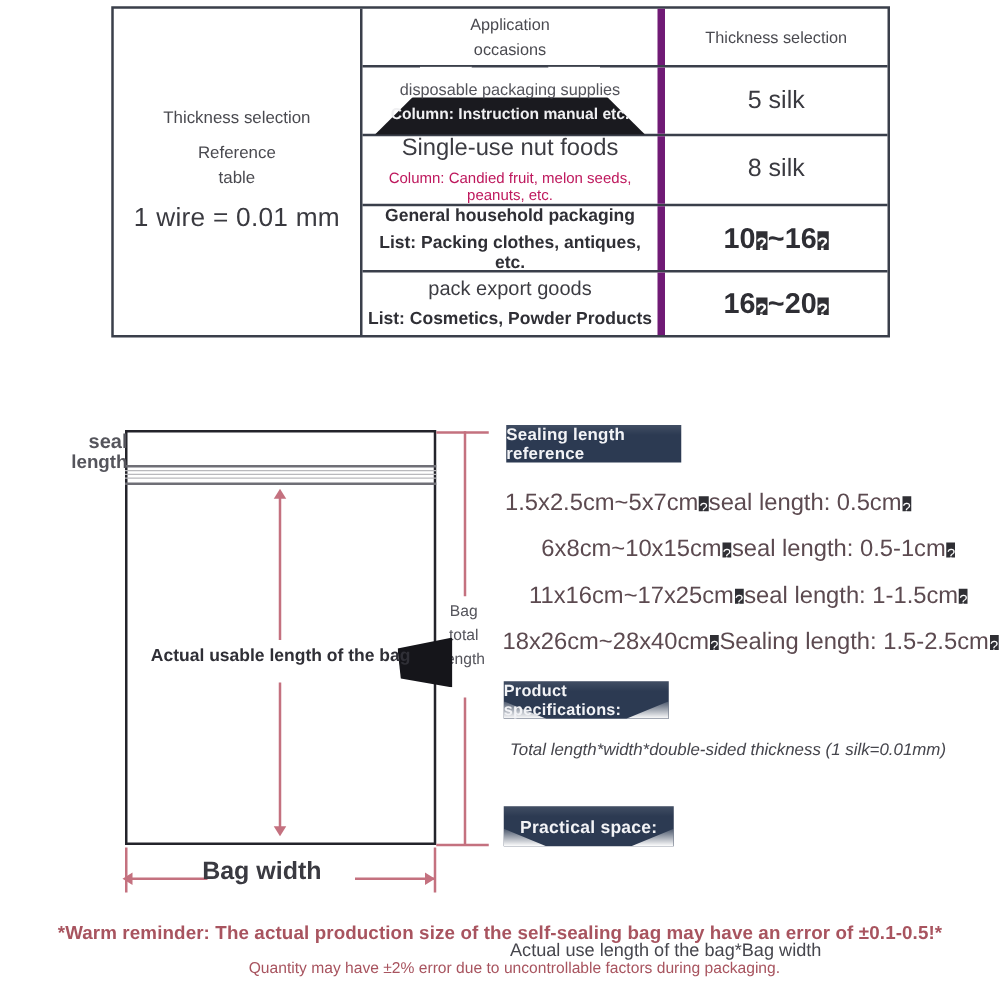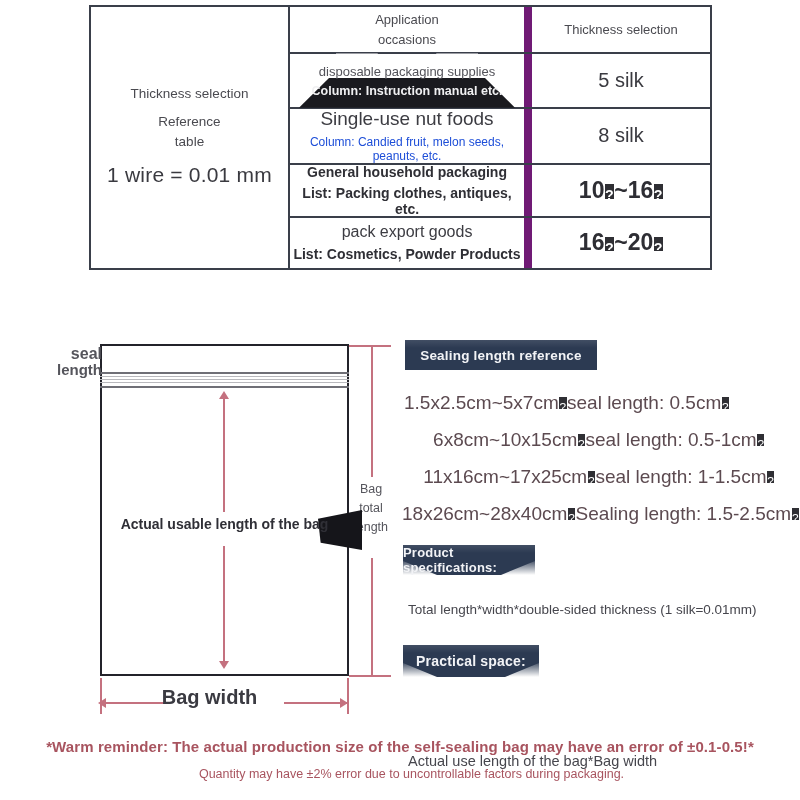--- a/index.html
+++ b/index.html
@@ -26,38 +26,38 @@
   }
   #tt-left .lead{font-size:13.5px;color:#4a4a50;}
   #tt-left .lead2{font-size:13.5px;color:#4a4a50;margin-top:8px;}
   #tt-left .lead3{font-size:13.5px;color:#4a4a50;}
   #tt-left .big{font-size:21px;color:#3a3a40;margin-top:9px;letter-spacing:.2px;}
 
   #tt-right{flex:1;display:flex;flex-direction:column;}
   .tt-row{display:flex;box-sizing:border-box;border-bottom:2px solid #3a3f4a;}
   .tt-row:last-child{border-bottom:none;}
   .tt-occ{
-    flex:1;border-right:8px solid #701a75;box-sizing:border-box;
+    flex:1;border-right:6px solid #701a75;box-sizing:border-box;
     display:flex;flex-direction:column;justify-content:center;
     position:relative;text-align:center;
   }
   .tt-thk{
     width:178px;box-sizing:border-box;
     display:flex;align-items:center;justify-content:center;text-align:center;
   }
   .hdr-occ{font-size:13px;color:#4a4a50;line-height:1.55;}
   .hdr-thk{font-size:13px;color:#4a4a50;}
 
   .occ-title{position:relative;z-index:3;}
   .occ-sub{position:relative;z-index:3;margin-top:5px;}
 
   .t1 .occ-title{font-size:13px;color:#53535a;}
   .t1 .occ-sub{font-size:12.5px;color:#f0f0f2;font-weight:bold;}
   .t2 .occ-title{font-size:19px;color:#3c3c42;}
-  .t2 .occ-sub{font-size:12px;color:#1d4ed8;}
+  .t2 .occ-sub{font-size:12px;color:#be185d;}
   .t3 .occ-title{font-size:14px;color:#2f2f35;font-weight:bold;}
   .t3 .occ-sub{font-size:14px;color:#2f2f35;font-weight:bold;}
   .t4 .occ-title{font-size:16px;color:#3c3c42;}
   .t4 .occ-sub{font-size:14px;color:#2f2f35;font-weight:bold;}
 
   .thk-val{font-size:20px;color:#3a3a40;}
   .thk-val.big2{font-size:23px;font-weight:bold;color:#2e2e34;}
 
   
   .dark-band{
@@ -131,38 +131,38 @@
     background:linear-gradient(0deg,#ffffff 0%,rgba(255,255,255,.15) 100%);
   }
   .banner .bn-l{left:0;clip-path:polygon(0% 0%,100% 100%,0% 100%);}
   .banner .bn-r{right:0;clip-path:polygon(100% 0%,100% 100%,0% 100%);}
   .banner .bn-top{
     position:absolute;top:0;left:0;right:0;height:8px;
     background:linear-gradient(180deg,rgba(255,255,255,.10),rgba(255,255,255,0));
   }
   .banner span{position:relative;z-index:3;}
 
-  #banner-sealing{left:7px;top:4px;width:192px;height:30px;font-size:13.5px;}
+  #banner-sealing{left:7px;top:4px;width:140px;height:30px;font-size:13.5px;}
   #banner-prodspec{left:5px;top:209px;width:132px;height:30px;font-size:13px;}
   #banner-practical{left:5px;top:309px;width:136px;height:32px;font-size:14px;}
 
   .seal-line{
     position:absolute;left:0;width:402px;text-align:center;
     font-size:19px;color:#5c4a50;white-space:nowrap;
   }
   #sl0{top:56px;text-align:left;padding-left:6px;}
   #sl1{top:93px;}
   #sl2{top:130px;}
   #sl3{top:167px;text-align:left;padding-left:4px;}
 
   .desc{
     position:absolute;left:10px;width:392px;
     font-size:13.5px;color:#46464d;
   }
-  #desc-spec{top:266px;}
+  #desc-spec{top:256px;font-style:italic;}
   #desc-practical{top:369px;font-size:14.5px;margin-top:48px;}
 
   
   #footer{left:0;top:738px;width:800px;text-align:center;}
   #footer-main{font-size:15px;font-weight:bold;color:#a8545f;letter-spacing:.1px;}
   #footer-sub{font-size:12.5px;color:#a8545f;margin-top:12px;margin-left:23px;}
 </style>
 </head>
 <body>
 

